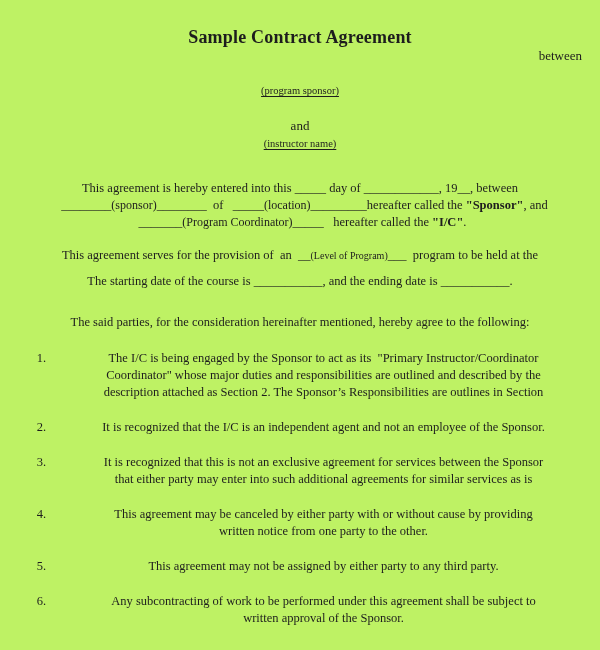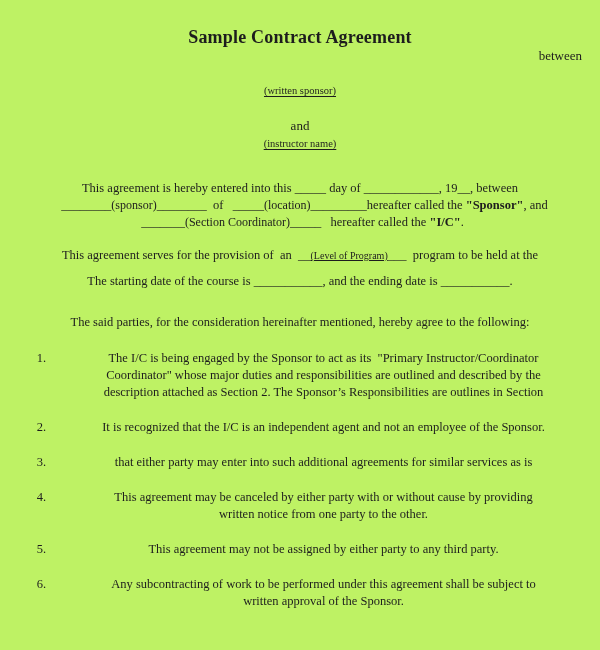--- a/index.html
+++ b/index.html
@@ -47,21 +47,21 @@
     margin-top: 20px;
   }
   .party2 { margin-top: 3px; }
 
   .bodytext { font-size: 12.5px; line-height: 17px; text-align: center; }
 
   .rich-line { white-space: pre; }
   .seg-n  { }
   .seg-b  { font-weight: bold; }
   .seg-sm { font-size: 12px; }
-  .seg-smu{ font-size: 10px; text-decoration: underline; text-underline-offset: 1px; }
+  .seg-smu{ font-size: 10px; text-underline-offset: 1px; }
 
   .intro { margin-top: 29px; }
   .intro .rich-line:nth-child(2) { padding-left: 9px; }
   .intro .rich-line:nth-child(3) { padding-left: 5px; }
 
   .provision { margin-top: 16px; }
   .provision .rich-line + .rich-line { margin-top: 9px; }
 
   .agree { margin-top: 24px; white-space: pre; }
 
@@ -74,30 +74,30 @@
 </head>
 <body style="color: rgb(29, 29, 29); background: rgb(255, 255, 255);">
 
 <div class="page">
   <div class="content">
 
     <h1 class="title">Sample Contract Agreement</h1>
 
     <div class="between">between</div>
 
-    <div class="party party1">(written sponsor)</div>
+    <div class="party party1">(program sponsor)</div>
 
     <div class="and">and</div>
 
     <div class="party party2">(instructor name)</div>
 
     <div class="intro bodytext">
         <div class="rich-line"><span class="seg-n">This agreement is hereby entered into this _____ day of ____________, 19__, between</span></div>
         <div class="rich-line"><span class="seg-n">________</span><span class="seg-sm">(sponsor)</span><span class="seg-n">________  of   _____</span><span class="seg-sm">(location)</span><span class="seg-n">_________hereafter called the </span><span class="seg-b">"Sponsor"</span><span class="seg-n">, and</span></div>
-        <div class="rich-line"><span class="seg-n">_______</span><span class="seg-sm">(Section Coordinator)</span><span class="seg-n">_____   hereafter called the </span><span class="seg-b">"I/C"</span><span class="seg-n">.</span></div>
+        <div class="rich-line"><span class="seg-n">_______</span><span class="seg-sm">(Program Coordinator)</span><span class="seg-n">_____   hereafter called the </span><span class="seg-b">"I/C"</span><span class="seg-n">.</span></div>
       </div>
 
     <div class="provision bodytext">
         <div class="rich-line"><span class="seg-n">This agreement serves for the provision of  an  __</span><span class="seg-smu">(Level of Program)</span><span class="seg-n">___  program to be held at the</span></div>
         <div class="rich-line"><span class="seg-n">The starting date of the course is ___________, and the ending date is ___________.</span></div>
       </div>
 
     <div class="agree bodytext">The said parties, for the consideration hereinafter mentioned, hereby agree to the following:</div>
 
     <div class="clauses bodytext">
@@ -111,20 +111,21 @@
         </div>
         <div class="clause">
           <div class="clause-num">2.</div>
           <div class="clause-text">
             <div class="clause-line">It is recognized that the I/C is an independent agent and not an employee of the Sponsor.</div>
           </div>
         </div>
         <div class="clause">
           <div class="clause-num">3.</div>
           <div class="clause-text">
+            <div class="clause-line">It is recognized that this is not an exclusive agreement for services between the Sponsor</div>
             <div class="clause-line">that either party may enter into such additional agreements for similar services as is</div>
           </div>
         </div>
         <div class="clause">
           <div class="clause-num">4.</div>
           <div class="clause-text">
             <div class="clause-line">This agreement may be canceled by either party with or without cause by providing</div>
             <div class="clause-line">written notice from one party to the other.</div>
           </div>
         </div>

